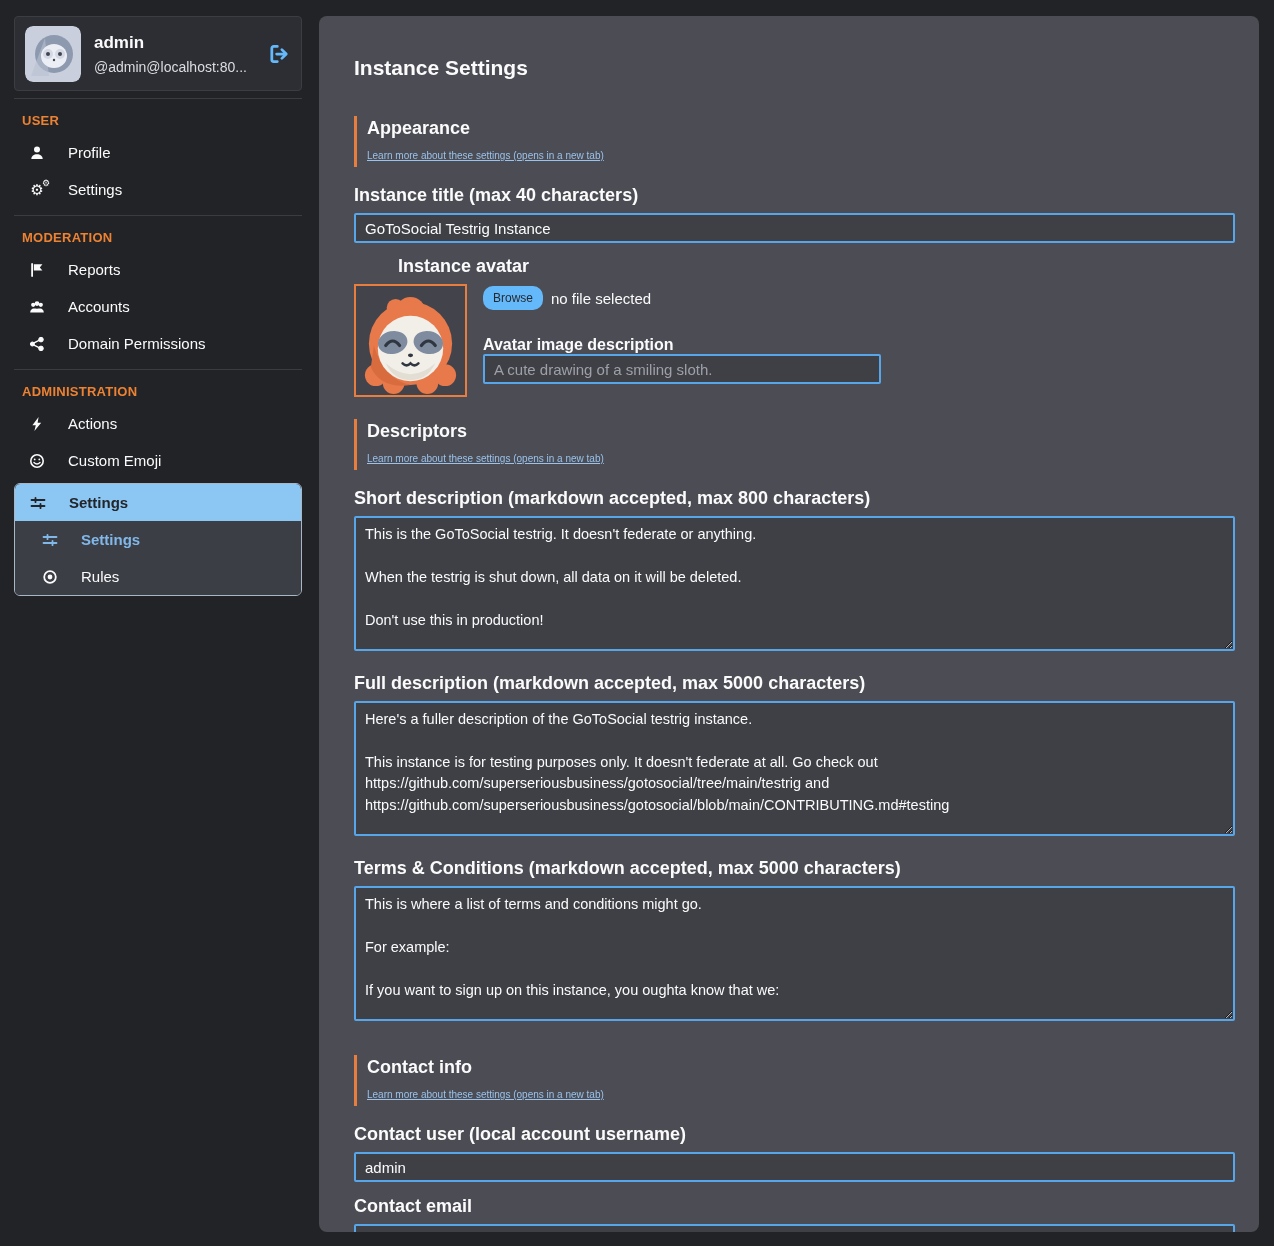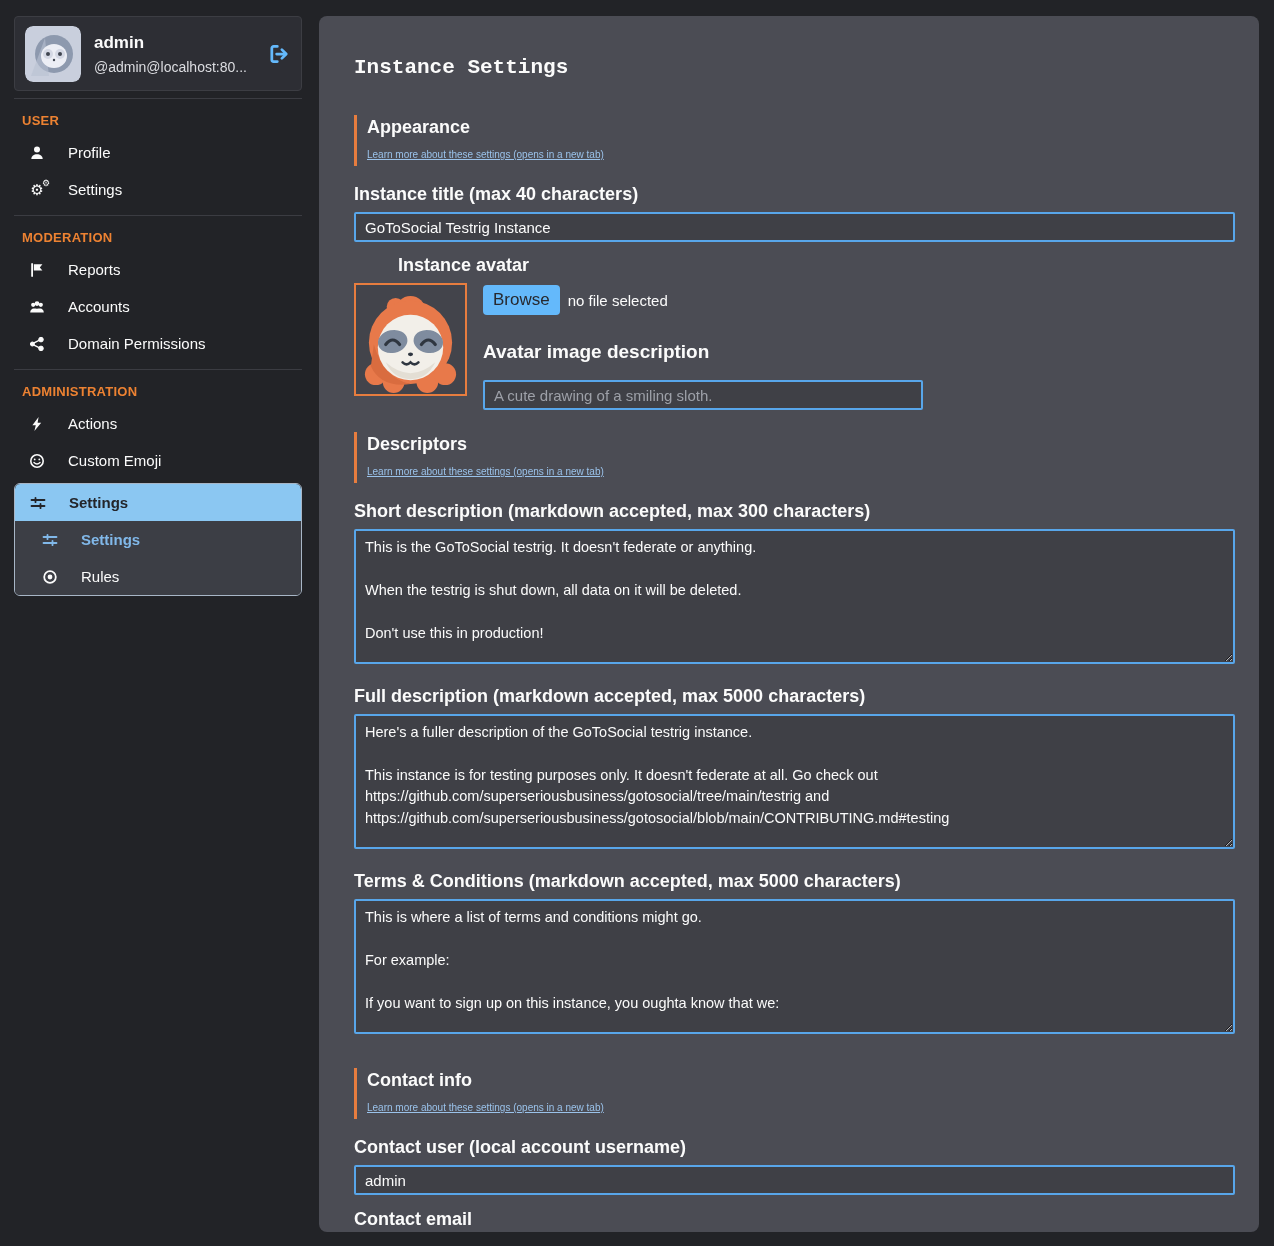--- a/index.html
+++ b/index.html
@@ -52,21 +52,21 @@
   .side-item.sub-active .ico { color:#81b8e9; }
   .gear-glyph { font-size:15px; line-height:1; position:relative; }
   .gear-glyph .small { font-size:9px; position:absolute; right:-4px; top:-3px; }
 
   
   .panel {
     width:940px; height:1216px; margin-top:16px; margin-left:2px;
     background:#4b4c54; border-radius:8px;
     padding:40px 24px 28px 35px; overflow:hidden;
   }
-  .panel h1 { font-size:21px; margin:0 0 36px 0; font-weight:bold;font-family:Liberation Mono, monospace; }
+  .panel h1 { font-size:21px; margin:0 0 36px 0; font-weight:bold; }
 
   .section-header { border-left:3px solid #e77d3f; padding:2px 0 4px 10px; margin:0 0 14px 0; }
   .section-header h2 { margin:0 0 6px 0; font-size:18px; font-weight:bold; }
   .learn-link { color:#9ac2ea; font-size:10px; text-decoration:underline; }
 
   .field-label { font-weight:bold; font-size:18px; margin:18px 0 7px 0; }
   .text-input {
     width:100%; background:#3f4046; border:2px solid #58a6ea; border-radius:2px;
     color:#fbfbfb; font-family:"Liberation Sans", sans-serif; font-size:15px;
     padding:0 9px; height:30px; outline:none;
@@ -78,25 +78,25 @@
     padding:6px 9px; resize:vertical; outline:none;
   }
 
   .avatar-row { display:flex; gap:16px; margin-top:4px; }
   .instance-avatar {
     width:113px; height:113px; border:2px solid #e77d3f; flex:0 0 113px; overflow:hidden;
   }
   .avatar-right { padding-top:2px; }
   .file-row { display:flex; align-items:center; gap:8px; font-size:15px; }
   .browse-btn {
-    background:#64b9fb; color:#27292f; border:none; border-radius:4px;
-    font-family:"Liberation Sans", sans-serif; font-size:17px; padding:5px 10px; cursor:pointer;
-  }
-  .avatar-desc-label { font-weight:bold; font-size:19px; margin:26px 0 17px 0; }
-  .avatar-desc-input { width:440px; }
+    background:#64b9fb; color:#27292f; border:none; border-radius:10px;
+    font-family:"Liberation Sans", sans-serif; font-size:12px; padding:5px 10px; cursor:pointer;
+  }
+  .avatar-desc-label { font-weight:bold; font-size:16px; margin:26px 0 0 0; }
+  .avatar-desc-input { width:398px; }
 
   .section-gap { height:22px; }
   .save-btn {
     background:#64b9fb; color:#23252a; border:none; border-radius:4px;
     font-family:"Liberation Sans", sans-serif; font-size:17px; font-weight:bold;
     padding:8px 31px; margin-top:10px; cursor:pointer;
   }
 </style>
 </head>
 <body>
@@ -299,21 +299,21 @@
     </div>
 
     <div class="section-gap"></div>
 
     
     <div class="section-header">
       <h2>Descriptors</h2>
       <a class="learn-link" href="#">Learn more about these settings (opens in a new tab)</a>
     </div>
 
-    <div class="field-label">Short description (markdown accepted, max 300 characters)</div>
+    <div class="field-label">Short description (markdown accepted, max 800 characters)</div>
     <textarea class="text-area" style="">This is the GoToSocial testrig. It doesn't federate or anything.
 
 When the testrig is shut down, all data on it will be deleted.
 
 Don't use this in production!</textarea>
 
     <div class="field-label">Full description (markdown accepted, max 5000 characters)</div>
     <textarea class="text-area" style="">Here's a fuller description of the GoToSocial testrig instance.
 
 This instance is for testing purposes only. It doesn't federate at all. Go check out https://github.com/superseriousbusiness/gotosocial/tree/main/testrig and https://github.com/superseriousbusiness/gotosocial/blob/main/CONTRIBUTING.md#testing

